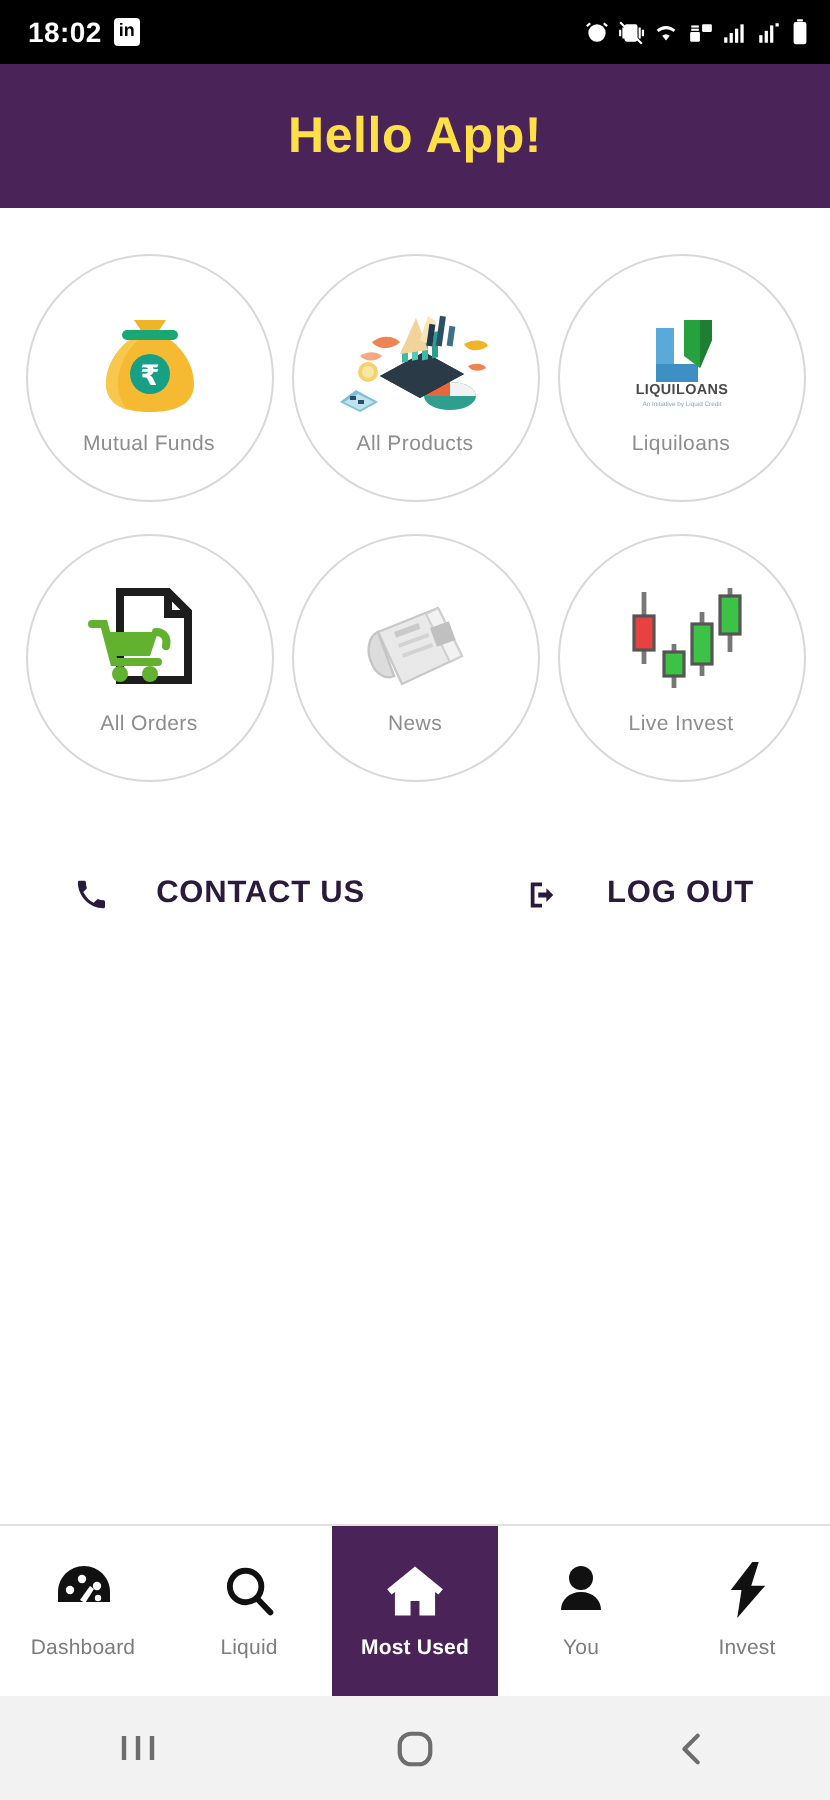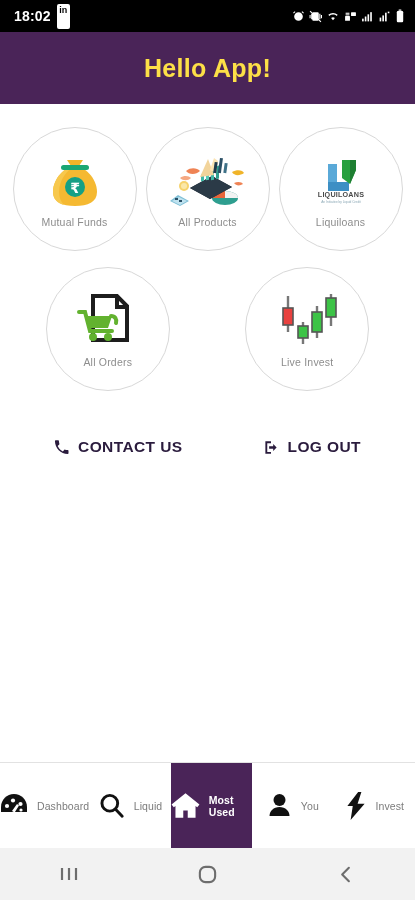--- a/index.html
+++ b/index.html
@@ -40,21 +40,21 @@
     align-items: center;
     gap: 6px;
   }
   .status-time {
     font-size: 14px;
     font-weight: 600;
     letter-spacing: 0.2px;
     color: #ffffff;
   }
   .li-badge {
-    width: 13px; height: 25px;
+    width: 13px; height: 14px;
     background: #ffffff;
     color: #000000;
     border-radius: 2px;
     font-size: 9px;
     font-weight: 700;
     line-height: 13px;
     text-align: center;
     font-family: "Liberation Sans", sans-serif;
   }
   .status-right {
@@ -128,21 +128,21 @@
   
   .actions {
     display: flex;
     justify-content: center;
     gap: 80px;
     margin-top: 42px;
   }
   .action {
     display: flex;
     align-items: center;
-    gap: 9px;
+    gap: 25px;
     cursor: pointer;
   }
   .action-label {
     font-size: 15.5px;
     font-weight: bold;
     color: #2a1b3d;
     letter-spacing: 0.4px;
   }
   .action svg { display: block; }
 
@@ -150,21 +150,21 @@
   .tabbar {
     height: 85px;
     background: #ffffff;
     border-top: 1px solid #e2e2e2;
     display: flex;
     flex: 0 0 auto;
   }
   .tab {
     flex: 1 1 0;
     display: flex;
-    flex-direction: row;
+    flex-direction: column;
     align-items: center;
     justify-content: center;
     gap: 9px;
     cursor: pointer;
     background: #ffffff;
   }
   .tab.active {
     background: #4a2458;
   }
   .tab-icon { height: 28px; display: flex; align-items: center; justify-content: center; }
@@ -334,20 +334,34 @@
             <path d="M2 20h6l5 19h22" fill="none" stroke="#62b22f" stroke-width="4" stroke-linecap="round"></path>
             <path d="M9 24h26l-4 12H12L9 24z" fill="#62b22f"></path>
             <path d="M34 24c4 0 6 3 5 7" fill="none" stroke="#62b22f" stroke-width="4" stroke-linecap="round"></path>
             <circle cx="16" cy="45" r="4" fill="#62b22f"></circle>
             <circle cx="31" cy="45" r="4" fill="#62b22f"></circle>
           </svg>
         </div>
         <div class="tile-label">All Orders</div>
       </div>
 
+      <div class="tile">
+        <div class="tile-art">
+          <svg width="62" height="54" viewBox="0 0 62 54">
+            <path d="M12 20l30-12 12 24-30 14-12-26z" fill="#e9e9e9" stroke="#c9c9c9" stroke-width="1.2"></path>
+            <path d="M12 20c-5 2-6 10-3 16 2 5 7 8 11 6l-8-22z" fill="#dcdcdc" stroke="#c5c5c5" stroke-width="1.2"></path>
+            <path d="M42 8l12 24-6 3-12-24 6-3z" fill="#f2f2f2" stroke="#cfcfcf" stroke-width="1"></path>
+            <rect x="20" y="20" width="13" height="3" fill="#cacaca" transform="rotate(-20 20 20)"></rect>
+            <rect x="22" y="26" width="16" height="2" fill="#d3d3d3" transform="rotate(-20 22 26)"></rect>
+            <rect x="24" y="31" width="16" height="2" fill="#d3d3d3" transform="rotate(-20 24 31)"></rect>
+            <rect x="38" y="18" width="10" height="10" fill="#c0c0c0" transform="rotate(-20 38 18)"></rect>
+          </svg>
+        </div>
+        <div class="tile-label">News</div>
+      </div>
 
       <div class="tile">
         <div class="tile-art">
           <svg width="62" height="58" viewBox="0 0 62 58">
             <line x1="12" y1="4" x2="12" y2="40" stroke="#777777" stroke-width="2.4"></line>
             <rect x="7" y="16" width="10" height="17" fill="#e8413f" stroke="#555555" stroke-width="1.6"></rect>
             <line x1="27" y1="30" x2="27" y2="52" stroke="#777777" stroke-width="2.4"></line>
             <rect x="22" y="34" width="10" height="12" fill="#3cc346" stroke="#555555" stroke-width="1.6"></rect>
             <line x1="41" y1="14" x2="41" y2="46" stroke="#777777" stroke-width="2.4"></line>
             <rect x="36" y="20" width="10" height="20" fill="#3cc346" stroke="#555555" stroke-width="1.6"></rect>

